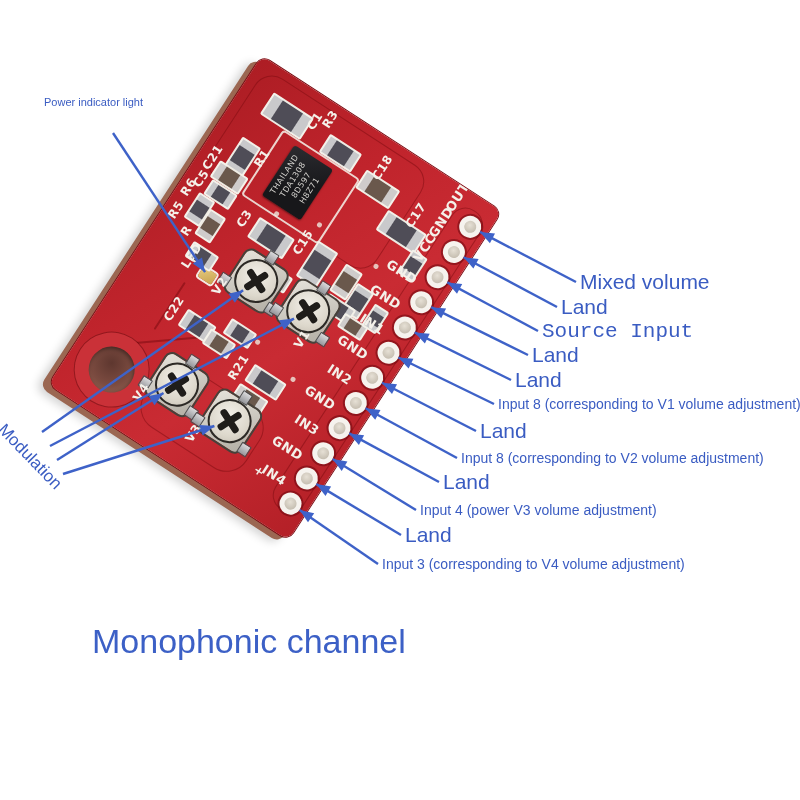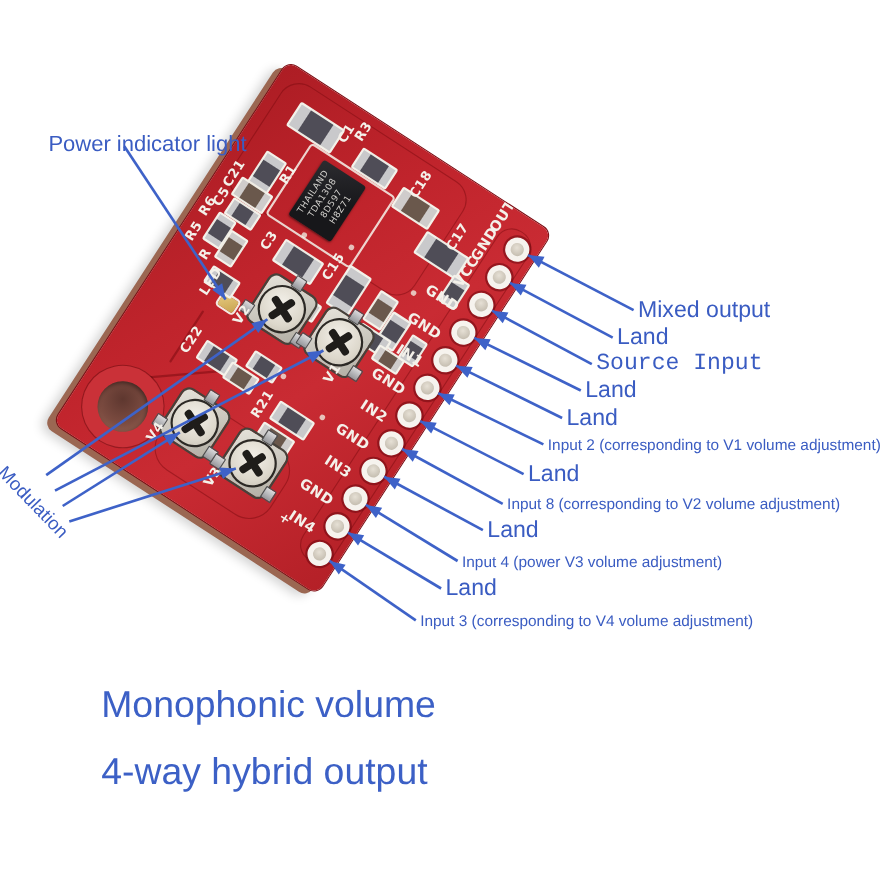--- a/index.html
+++ b/index.html
@@ -51,21 +51,21 @@
        transform:translate(-50%,-50%);box-shadow:0 0 0 2px rgba(110,8,14,.55);}
   .pin::after{content:'';position:absolute;inset:5px;border-radius:50%;
        background:radial-gradient(circle at 40% 40%,#e6e0d5 0%,#bab2a4 100%);}
   .pinlabel{position:absolute;color:#f4f1ea;font-weight:bold;font-size:13px;line-height:13px;
        font-family:"DejaVu Sans",sans-serif;letter-spacing:.5px;white-space:nowrap;}
   .pinlabel.vert{transform:translate(-50%,-50%) rotate(-90deg);}
   .pinlabel.horiz{transform:translate(-100%,-50%);}
   
   .lines{position:absolute;left:0;top:0;z-index:5;pointer-events:none;}
   .note{position:absolute;color:#3a5cc2;z-index:6;white-space:nowrap;}
-  .note.power{left:44px;top:120px;font-size:20px;}
+  .note.power{left:44px;top:96px;font-size:11px;}
   .note.modulation{left:8px;top:420px;font-size:17px;transform-origin:0 0;transform:rotate(46deg);}
   .callout{position:absolute;color:#3a5cc2;z-index:6;white-space:nowrap;transform:translateY(-50%);}
   .callout.large{font-size:21px;}
   .callout.small{font-size:14px;}
   .title{position:absolute;left:92px;color:#3c60c6;font-size:34px;z-index:6;white-space:nowrap;}
   .title.l1{top:622px;}
   .title.l2{top:683px;}
 </style>
 </head>
 <body>
@@ -240,28 +240,27 @@
       <polygon points="294.0,318.6 279.0,320.2 284.1,330.0" fill="#3e62c8"></polygon>
       <line x1="163.5" y1="393.1" x2="57" y2="460" stroke="#3e62c8" stroke-width="2.4"></line>
       <polygon points="163.5,393.1 148.7,395.9 154.5,405.2" fill="#3e62c8"></polygon>
       <line x1="214.4" y1="426.0" x2="63" y2="474" stroke="#3e62c8" stroke-width="2.4"></line>
       <polygon points="214.4,426.0 199.3,425.0 202.7,435.5" fill="#3e62c8"></polygon>
     </svg>
 
   <div class="note power">Power indicator light</div>
   <div class="note modulation">Modulation</div>
   <div id="callouts">
-      <div class="callout large" style="left: 580px; top: 282px;">Mixed output</div>
+      <div class="callout large" style="left: 580px; top: 282px;">Mixed volume</div>
       <div class="callout large" style="left: 561px; top: 307px;">Land</div>
       <div class="callout large" style="left: 542px; top: 331px; font-family: Liberation Mono, monospace;">Source Input</div>
       <div class="callout large" style="left: 532px; top: 355px;">Land</div>
       <div class="callout large" style="left: 515px; top: 380px;">Land</div>
-      <div class="callout small" style="left: 498px; top: 404px;">Input 2 (corresponding to V1 volume adjustment)</div>
+      <div class="callout small" style="left: 498px; top: 404px;">Input 8 (corresponding to V1 volume adjustment)</div>
       <div class="callout large" style="left: 480px; top: 431px;">Land</div>
       <div class="callout small" style="left: 461px; top: 458px;">Input 8 (corresponding to V2 volume adjustment)</div>
       <div class="callout large" style="left: 443px; top: 482px;">Land</div>
       <div class="callout small" style="left: 420px; top: 510px;">Input 4 (power V3 volume adjustment)</div>
       <div class="callout large" style="left: 405px; top: 535px;">Land</div>
       <div class="callout small" style="left: 382px; top: 564px;">Input 3 (corresponding to V4 volume adjustment)</div>
     </div>
-  <div class="title l1">Monophonic volume</div>
-  <div class="title l2">4-way hybrid output</div>
+  <div class="title l1">Monophonic channel</div>
 </div>
 
 </body></html>

